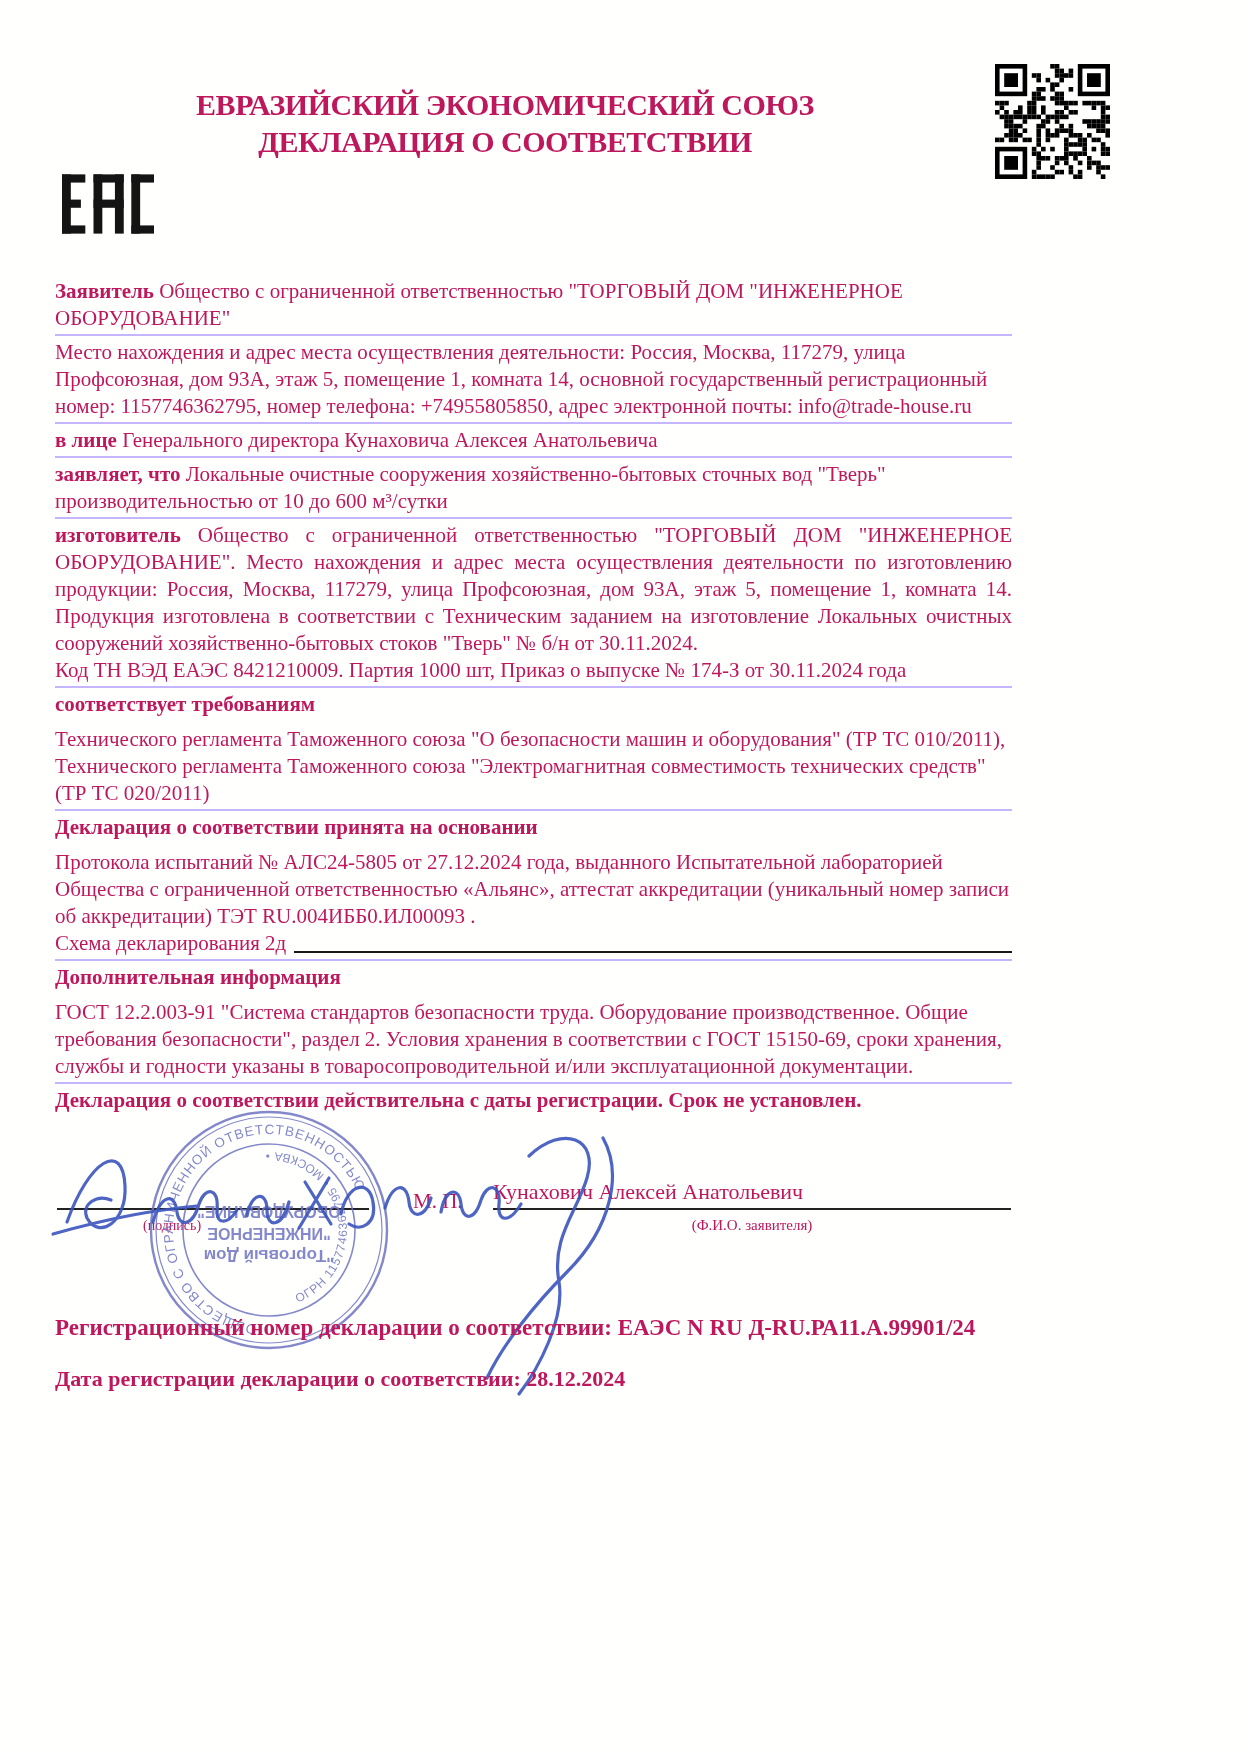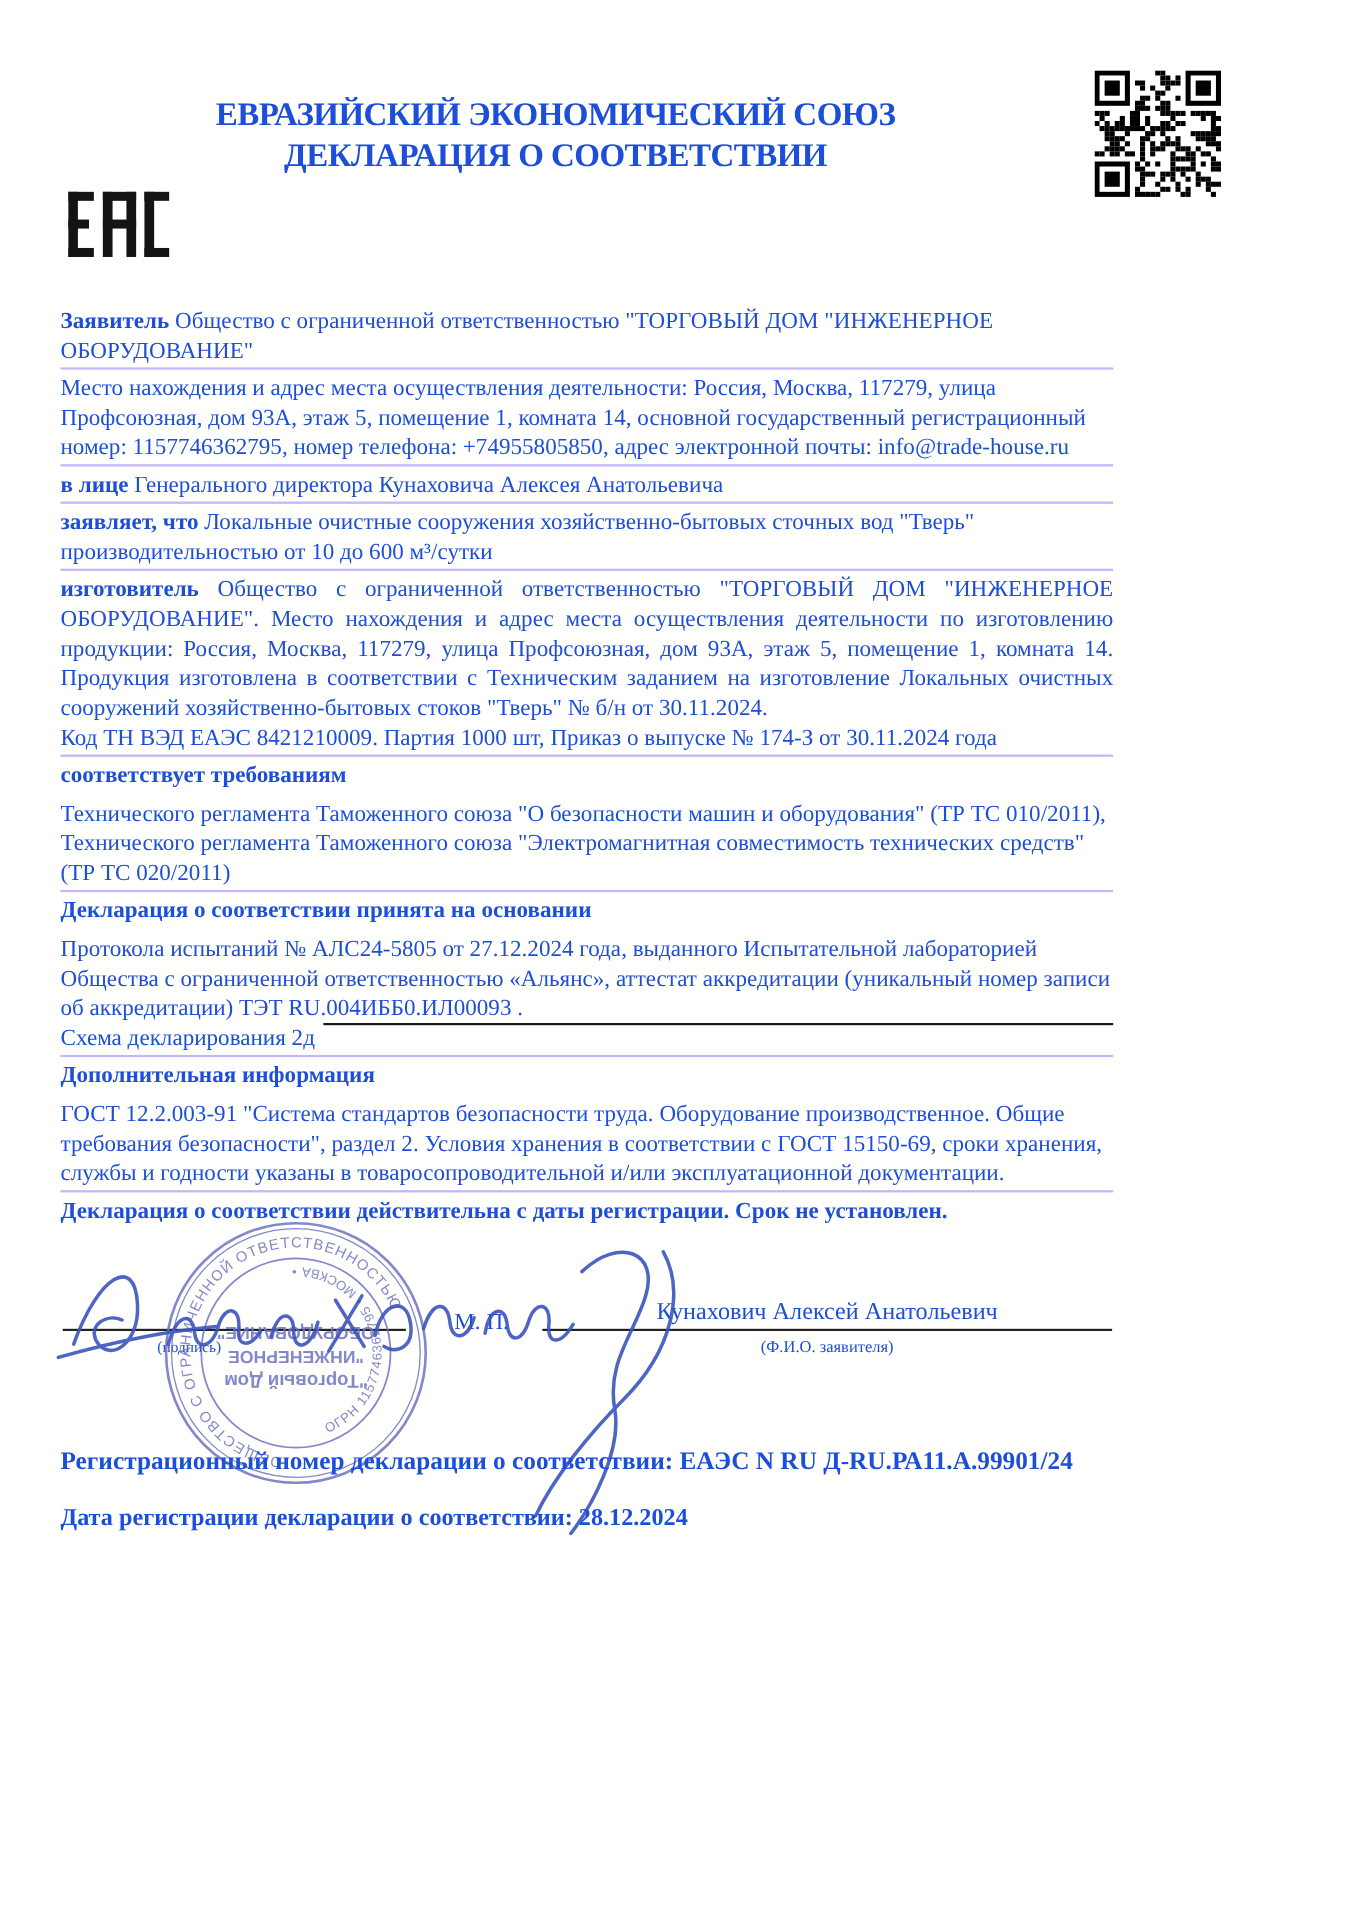--- a/index.html
+++ b/index.html
@@ -2,21 +2,21 @@
 <html><head>
 <meta charset="utf-8">
 <style>
   html,body{margin:0;padding:0;background:#e8e8e8;}
   .page{
     position:relative;
     width:1240px;height:1755px;
     background:#fffffe;
     margin:0 auto;
     font-family:"Liberation Serif", serif;
-    color:#1d4ed8;
+    color:#be185d;
     overflow:hidden;
   }
   
   .titles{
     position:absolute;left:55px;top:86px;width:900px;
     text-align:center;font-weight:bold;
     font-size:30px;line-height:37px;letter-spacing:-0.5px;
   }
   .eac-logo{position:absolute;left:62px;top:158px;}
   .qr{position:absolute;left:995px;top:64px;width:115px;height:115px;}
@@ -24,29 +24,29 @@
   .content{
     position:absolute;left:55px;top:278px;width:957px;
     font-size:21px;line-height:27px;
   }
   .para{margin:0;}
   .para b{font-weight:bold;}
   .u{border-bottom:2px solid #c4b5fd;padding-bottom:2px;margin-bottom:3px;}
   .head{font-weight:bold;margin:3px 0 2px 0;font-family:Liberation Serif, serif;}
   .gap-top{margin-top:8px;}
   .just{text-align:justify;}
-  .tailrow{display:flex;align-items:flex-start;}
+  .tailrow{display:flex;align-items:flex-end;}
   .tailrow .tail{flex:1;border-bottom:2px solid #181818;margin:0 0 4px 8px;}
   
   .sig-area{position:relative;height:128px;margin-top:10px;}
   .sig-line-left{position:absolute;left:2px;top:84px;width:312px;border-top:2px solid #222;}
   .sig-caption-left{position:absolute;left:88px;top:88px;font-size:14px;}
   .mp{position:absolute;left:358px;top:64px;font-size:21px;}
   .sig-line-right{position:absolute;left:438px;top:84px;width:518px;border-top:2px solid #222;}
-  .fio-name{position:absolute;left:438px;top:54px;width:518px;text-align:center;font-size:22px;}
+  .fio-name{position:absolute;left:438px;top:54px;width:518px;text-align:left;font-size:22px;}
   .sig-caption-right{position:absolute;left:438px;top:88px;width:518px;text-align:center;font-size:15px;}
   .signature-svg{position:absolute;left:-8px;top:-42px;pointer-events:none;z-index:3;}
   .stamp-svg{position:absolute;left:88px;top:-20px;pointer-events:none;z-index:2;opacity:0.85;}
   
   .reg-line{font-weight:bold;font-size:23px;margin:62px 0 0 0;position:relative;z-index:4;}
   .date-line{font-weight:bold;font-size:22px;margin:24px 0 0 0;position:relative;z-index:4;}
 </style>
 </head>
 <body>
 

